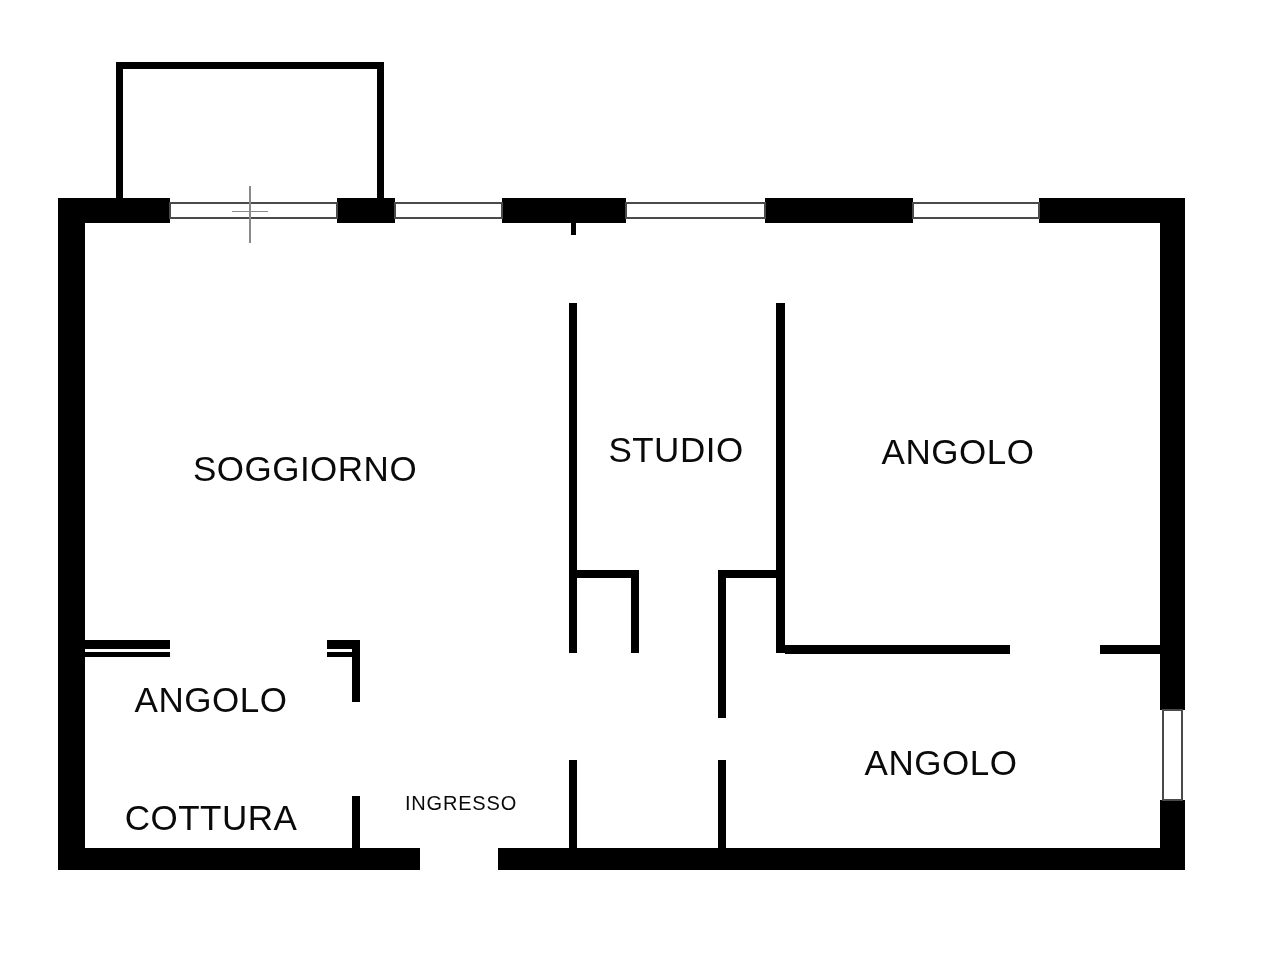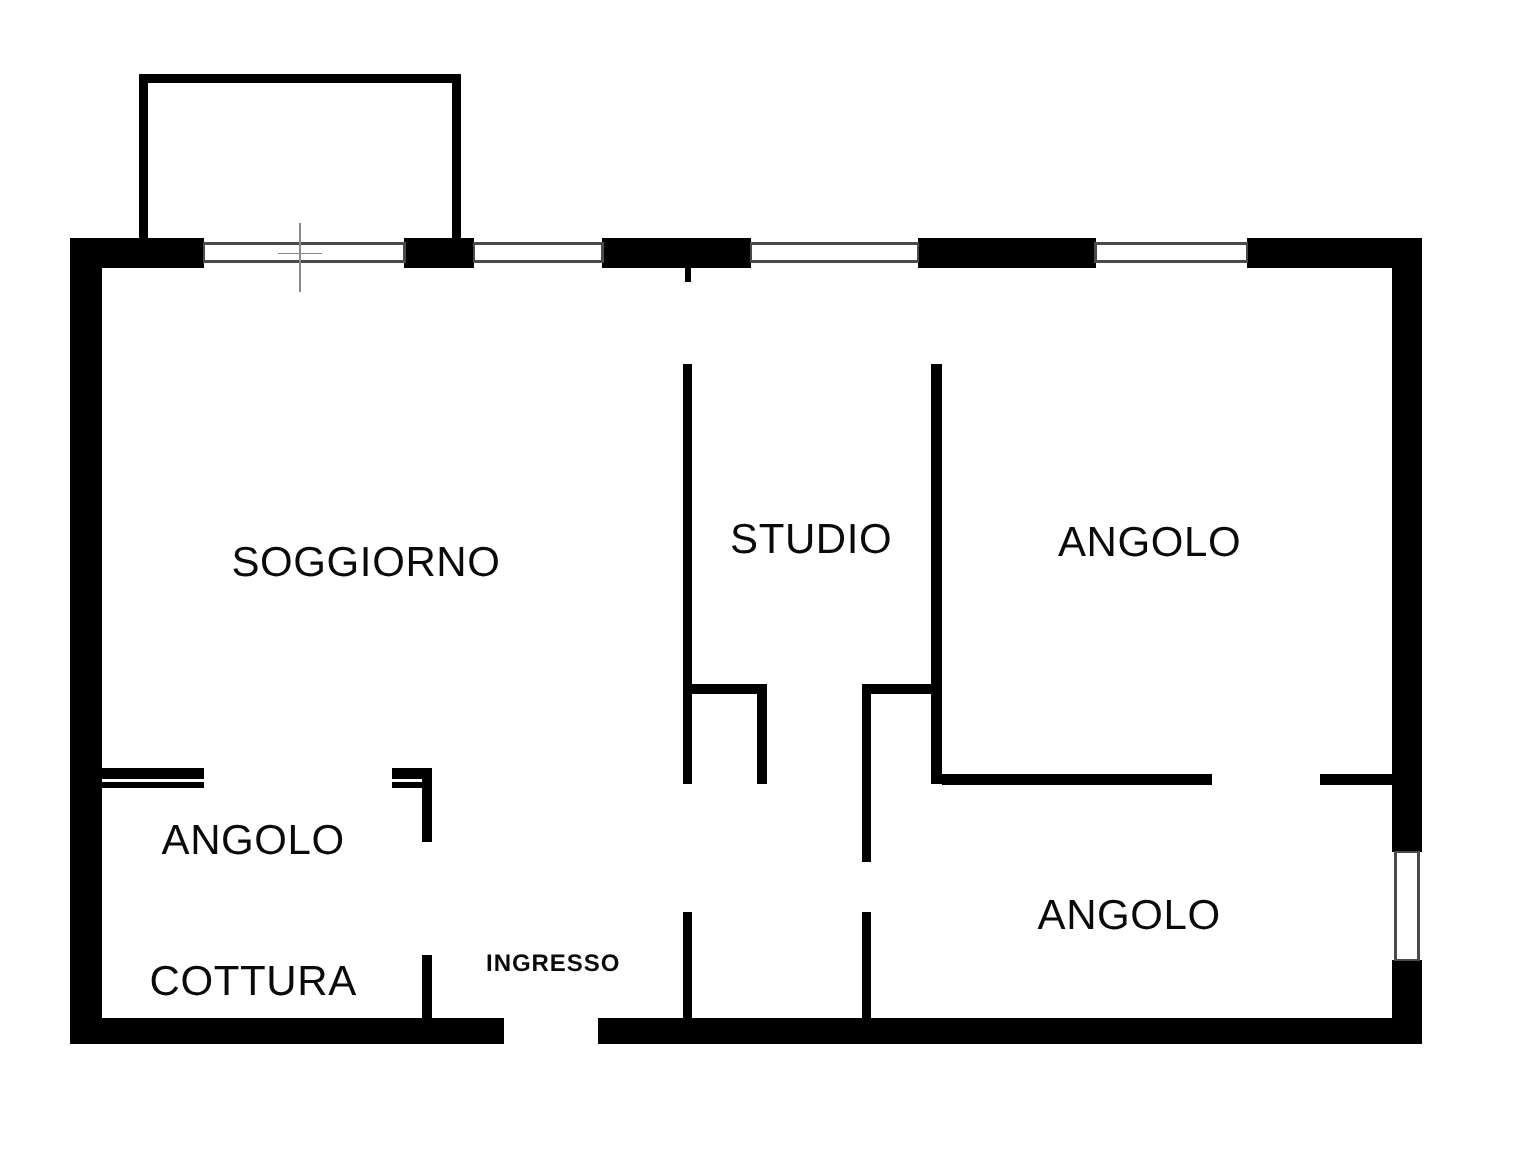--- a/index.html
+++ b/index.html
@@ -133,17 +133,17 @@
 
   <div class="room-label big" style="left:211px; top:759px;">
     <span class="line">ANGOLO</span>
     <span class="line">COTTURA</span>
   </div>
 
   <div class="room-label big" style="left:941px; top:763px;">
     <span class="line">ANGOLO</span>
   </div>
 
-  <div class="room-label small" style="left:461px; top:803px;font-weight:bold;">
+  <div class="room-label small" style="left:461px; top:803px;">
     <span class="line">INGRESSO</span>
   </div>
 
 </div>
 
 </body></html>

